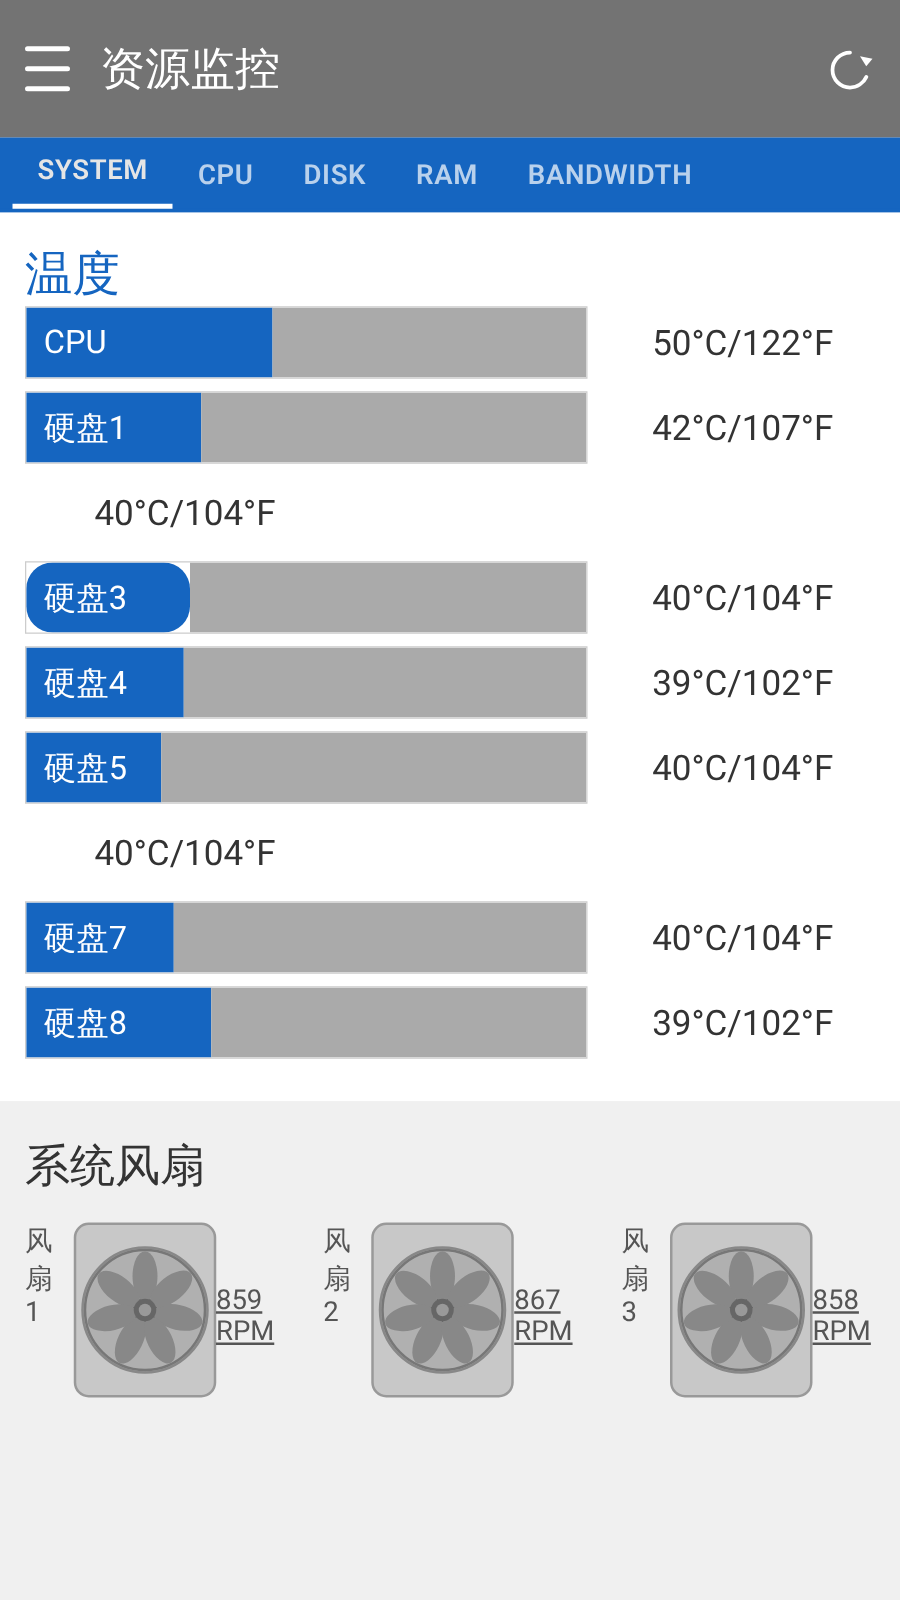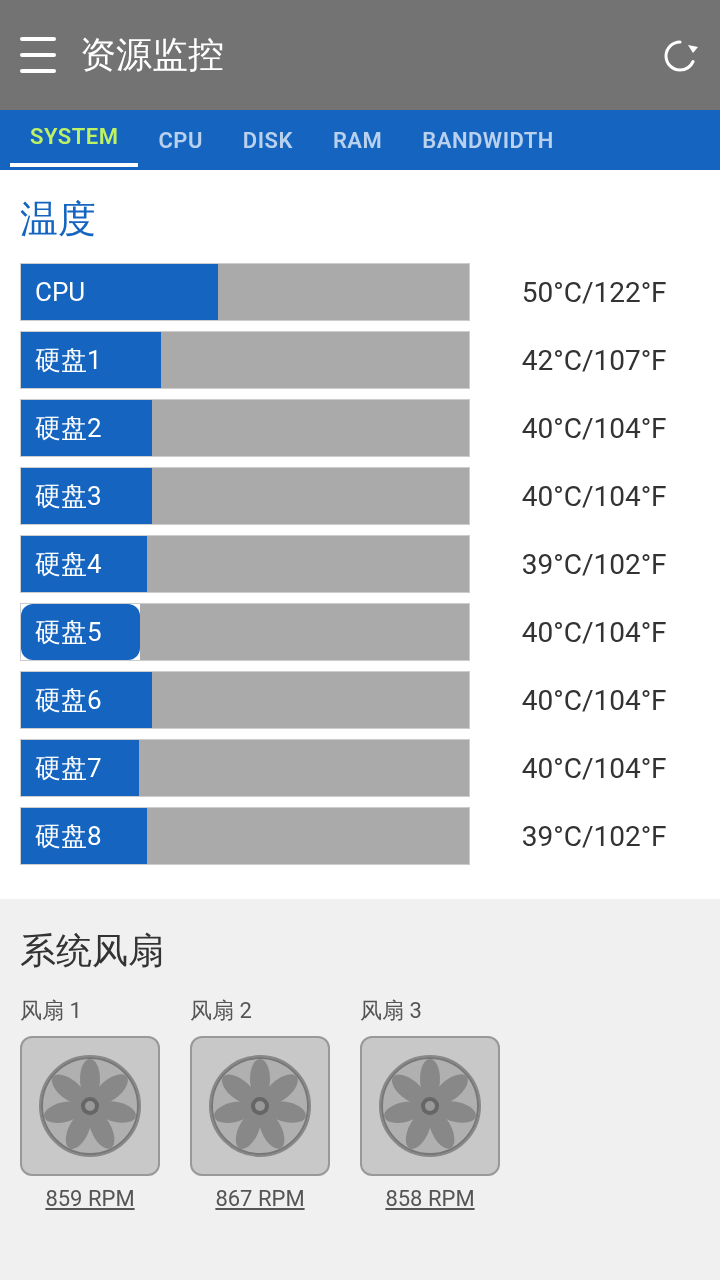--- a/index.html
+++ b/index.html
@@ -65,36 +65,35 @@
     .tab {
       color: rgba(255,255,255,0.7);
       font-size: 22px;
       font-weight: 600;
       padding: 14px 20px;
       cursor: pointer;
       letter-spacing: 0.5px;
       text-transform: uppercase;
     }
     .tab.active {
-      color: #bef264;
+      color: #e5e5e5;
       border-bottom: 4px solid white;
     }
 
     
     .content {
       background: white;
       padding: 24px 20px 24px 20px;
     }
 
     
     .section-title {
       color: #1565C0;
       font-size: 38px;
       font-weight: 400;
-      margin-bottom: 18px;
     }
 
     
     .temp-row {
       display: flex;
       align-items: center;
       margin-bottom: 10px;
       height: 58px;
     }
     .temp-bar-container {
@@ -142,21 +141,21 @@
       font-weight: 400;
       margin-bottom: 20px;
     }
     .fans-row {
       display: flex;
       gap: 30px;
       align-items: flex-start;
     }
     .fan-item {
       display: flex;
-      flex-direction: column;
+      flex-direction: row;
       align-items: center;
     }
     .fan-label {
       font-size: 22px;
       color: #555;
       margin-bottom: 10px;
       align-self: flex-start;
     }
     .fan-icon-container {
       width: 140px;
@@ -222,76 +221,64 @@
       <div class="temp-row">
     <div class="temp-bar-container">
       <div class="temp-bar-filled" style="width:140px;">
         <span class="temp-bar-label">硬盘1</span>
       </div>
       <div class="temp-bar-empty"></div>
     </div>
     <div class="temp-value">42°C/107°F</div>
   </div>
       <div class="temp-row">
-    <div class="temp-bar-container">
-      <div class="temp-bar-filled" style="width:131px;">
-        <span class="temp-bar-label">硬盘2</span>
-      </div>
-      <div class="temp-bar-empty"></div>
-    </div>
     <div class="temp-value">40°C/104°F</div>
   </div>
       <div class="temp-row">
     <div class="temp-bar-container">
-      <div class="temp-bar-filled" style="width:131px;">
+      <div class="temp-bar-filled" style="width:131px;border-radius:21px;">
         <span class="temp-bar-label">硬盘3</span>
       </div>
       <div class="temp-bar-empty"></div>
     </div>
     <div class="temp-value">40°C/104°F</div>
   </div>
       <div class="temp-row">
     <div class="temp-bar-container">
       <div class="temp-bar-filled" style="width:126px;">
         <span class="temp-bar-label">硬盘4</span>
       </div>
       <div class="temp-bar-empty"></div>
     </div>
     <div class="temp-value">39°C/102°F</div>
   </div>
       <div class="temp-row">
     <div class="temp-bar-container">
-      <div class="temp-bar-filled" style="width:119px;border-radius:12px;">
+      <div class="temp-bar-filled" style="width:108px;">
         <span class="temp-bar-label">硬盘5</span>
       </div>
       <div class="temp-bar-empty"></div>
     </div>
     <div class="temp-value">40°C/104°F</div>
   </div>
       <div class="temp-row">
-    <div class="temp-bar-container">
-      <div class="temp-bar-filled" style="width:131px;">
-        <span class="temp-bar-label">硬盘6</span>
-      </div>
-      <div class="temp-bar-empty"></div>
-    </div>
     <div class="temp-value">40°C/104°F</div>
   </div>
       <div class="temp-row">
     <div class="temp-bar-container">
       <div class="temp-bar-filled" style="width:118px;">
         <span class="temp-bar-label">硬盘7</span>
       </div>
       <div class="temp-bar-empty"></div>
     </div>
     <div class="temp-value">40°C/104°F</div>
   </div>
       <div class="temp-row">
     <div class="temp-bar-container">
-      <div class="temp-bar-filled" style="width:126px;">
+      <div class="temp-bar-filled" style="width:148px;">
         <span class="temp-bar-label">硬盘8</span>
       </div>
       <div class="temp-bar-empty"></div>
     </div>
     <div class="temp-value">39°C/102°F</div>
   </div>
     </div>
 </div>
 
 <div class="fan-section">

